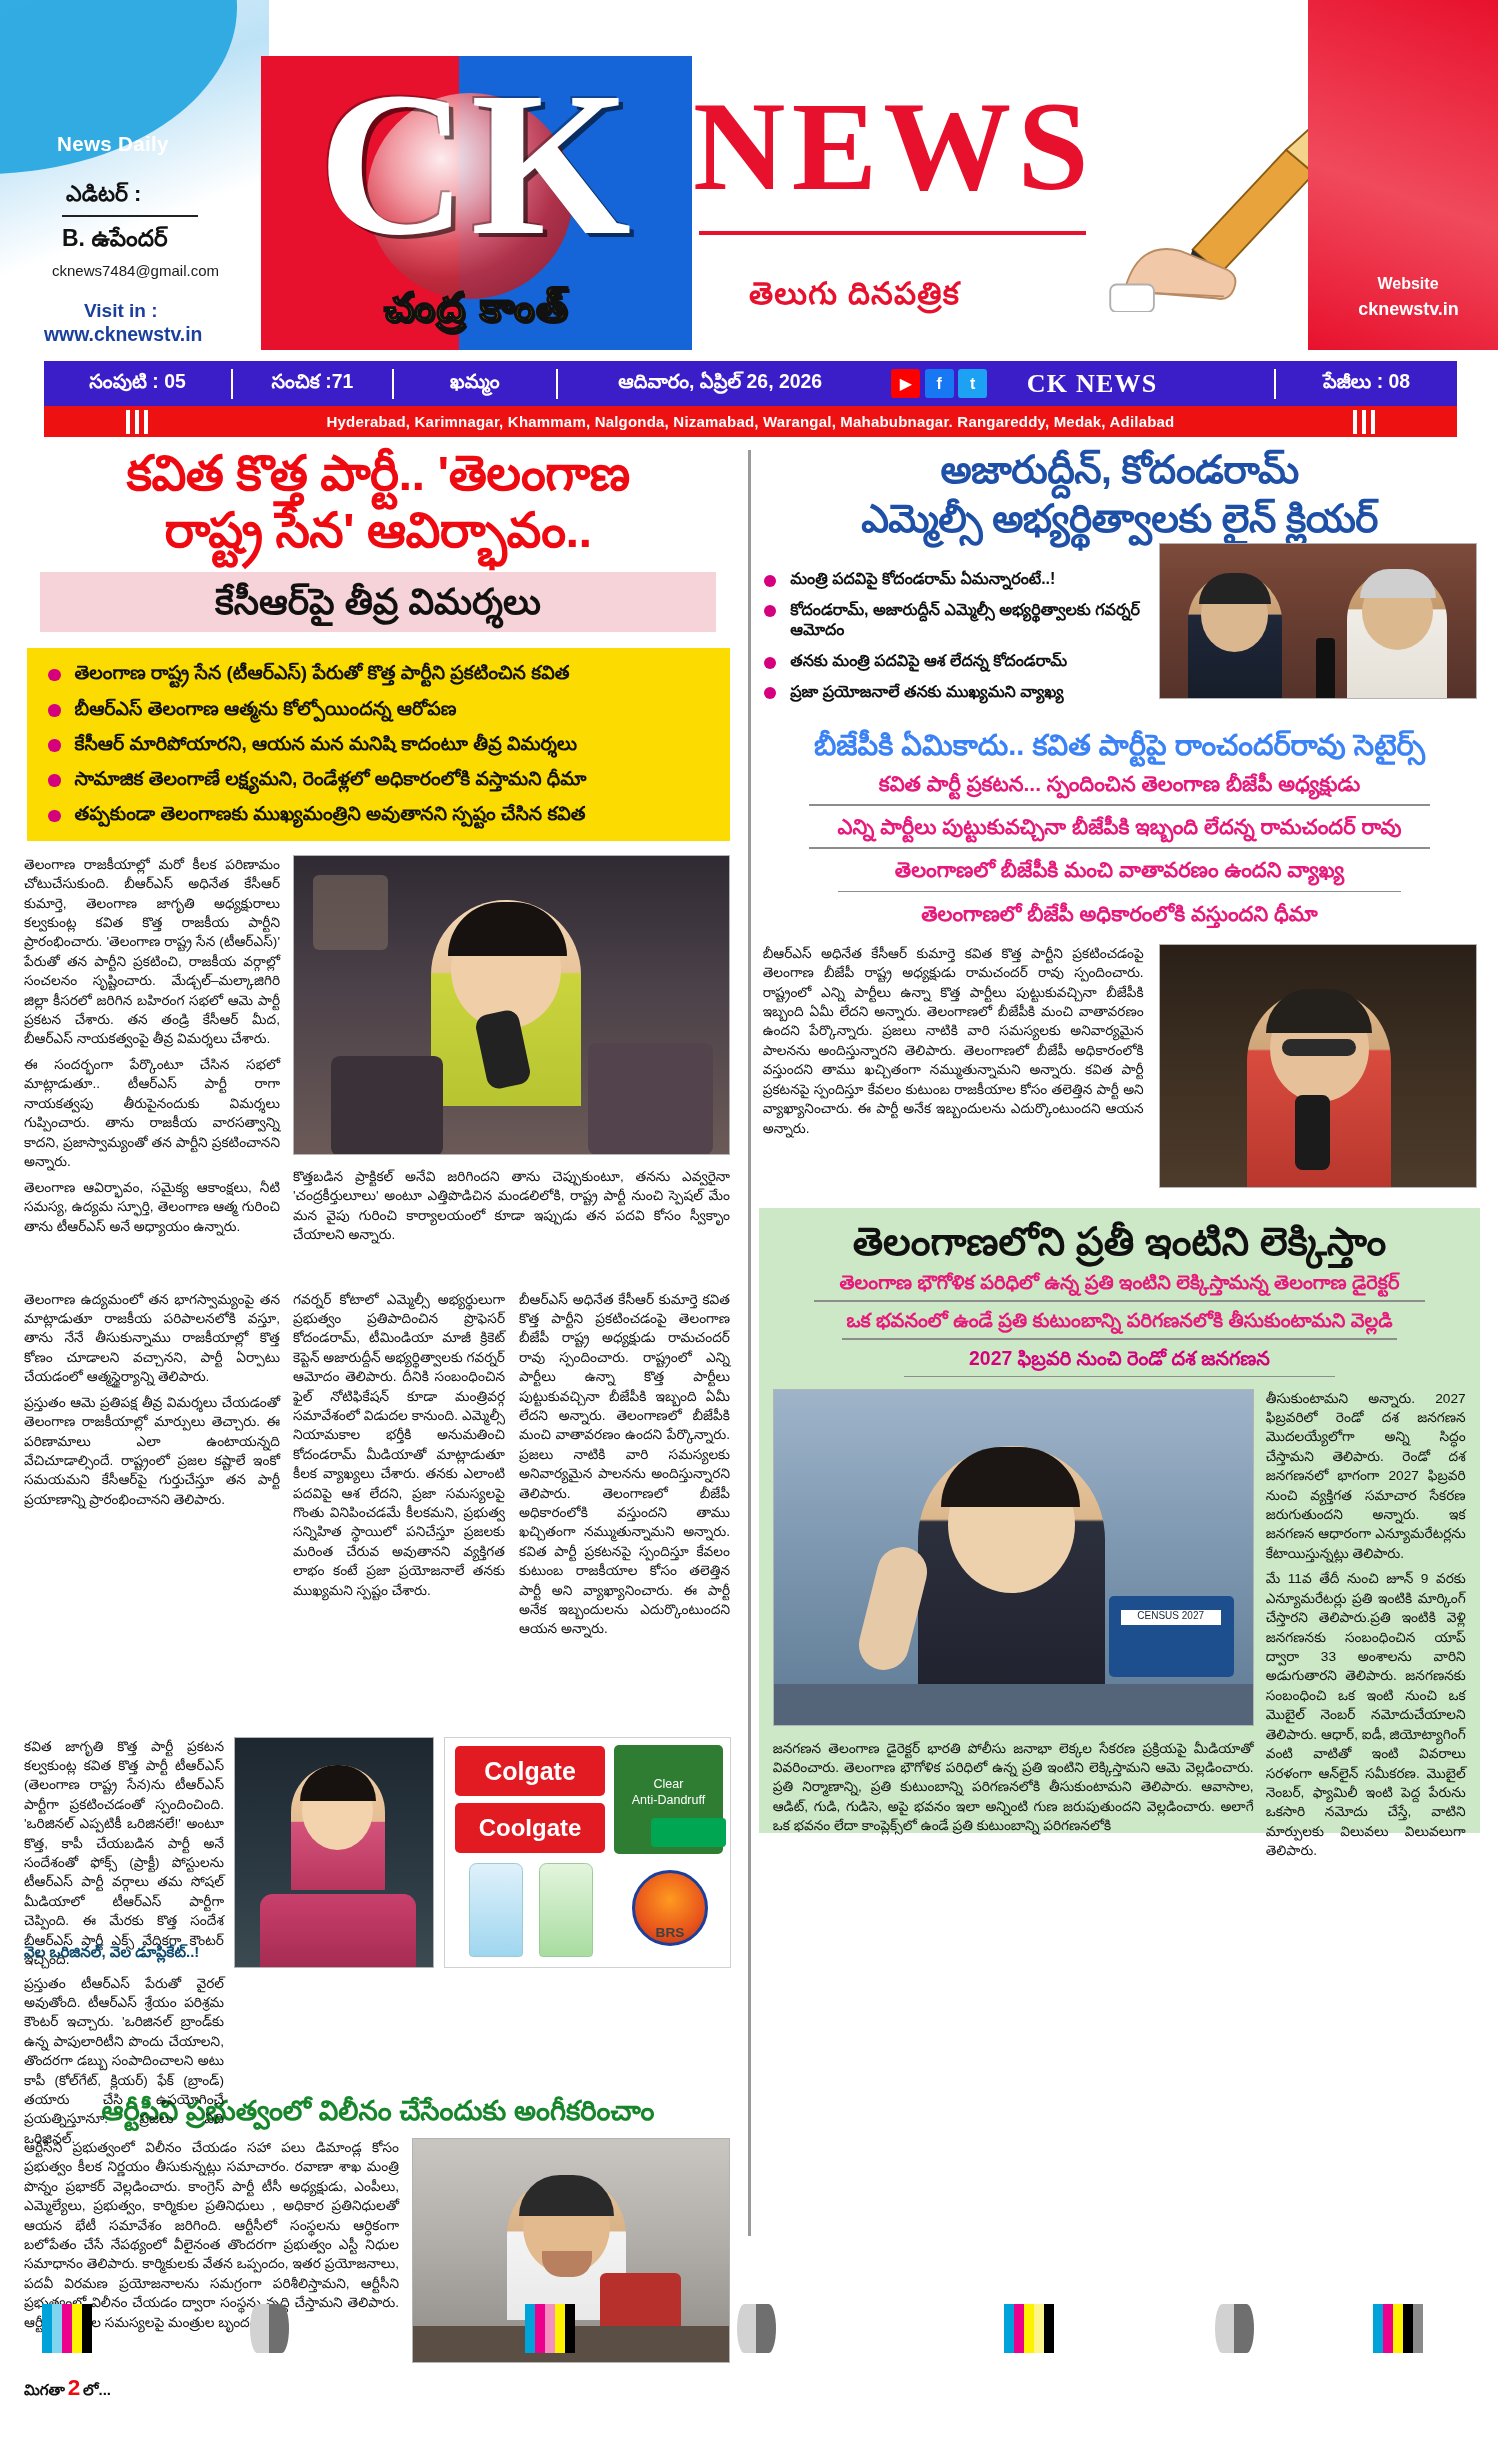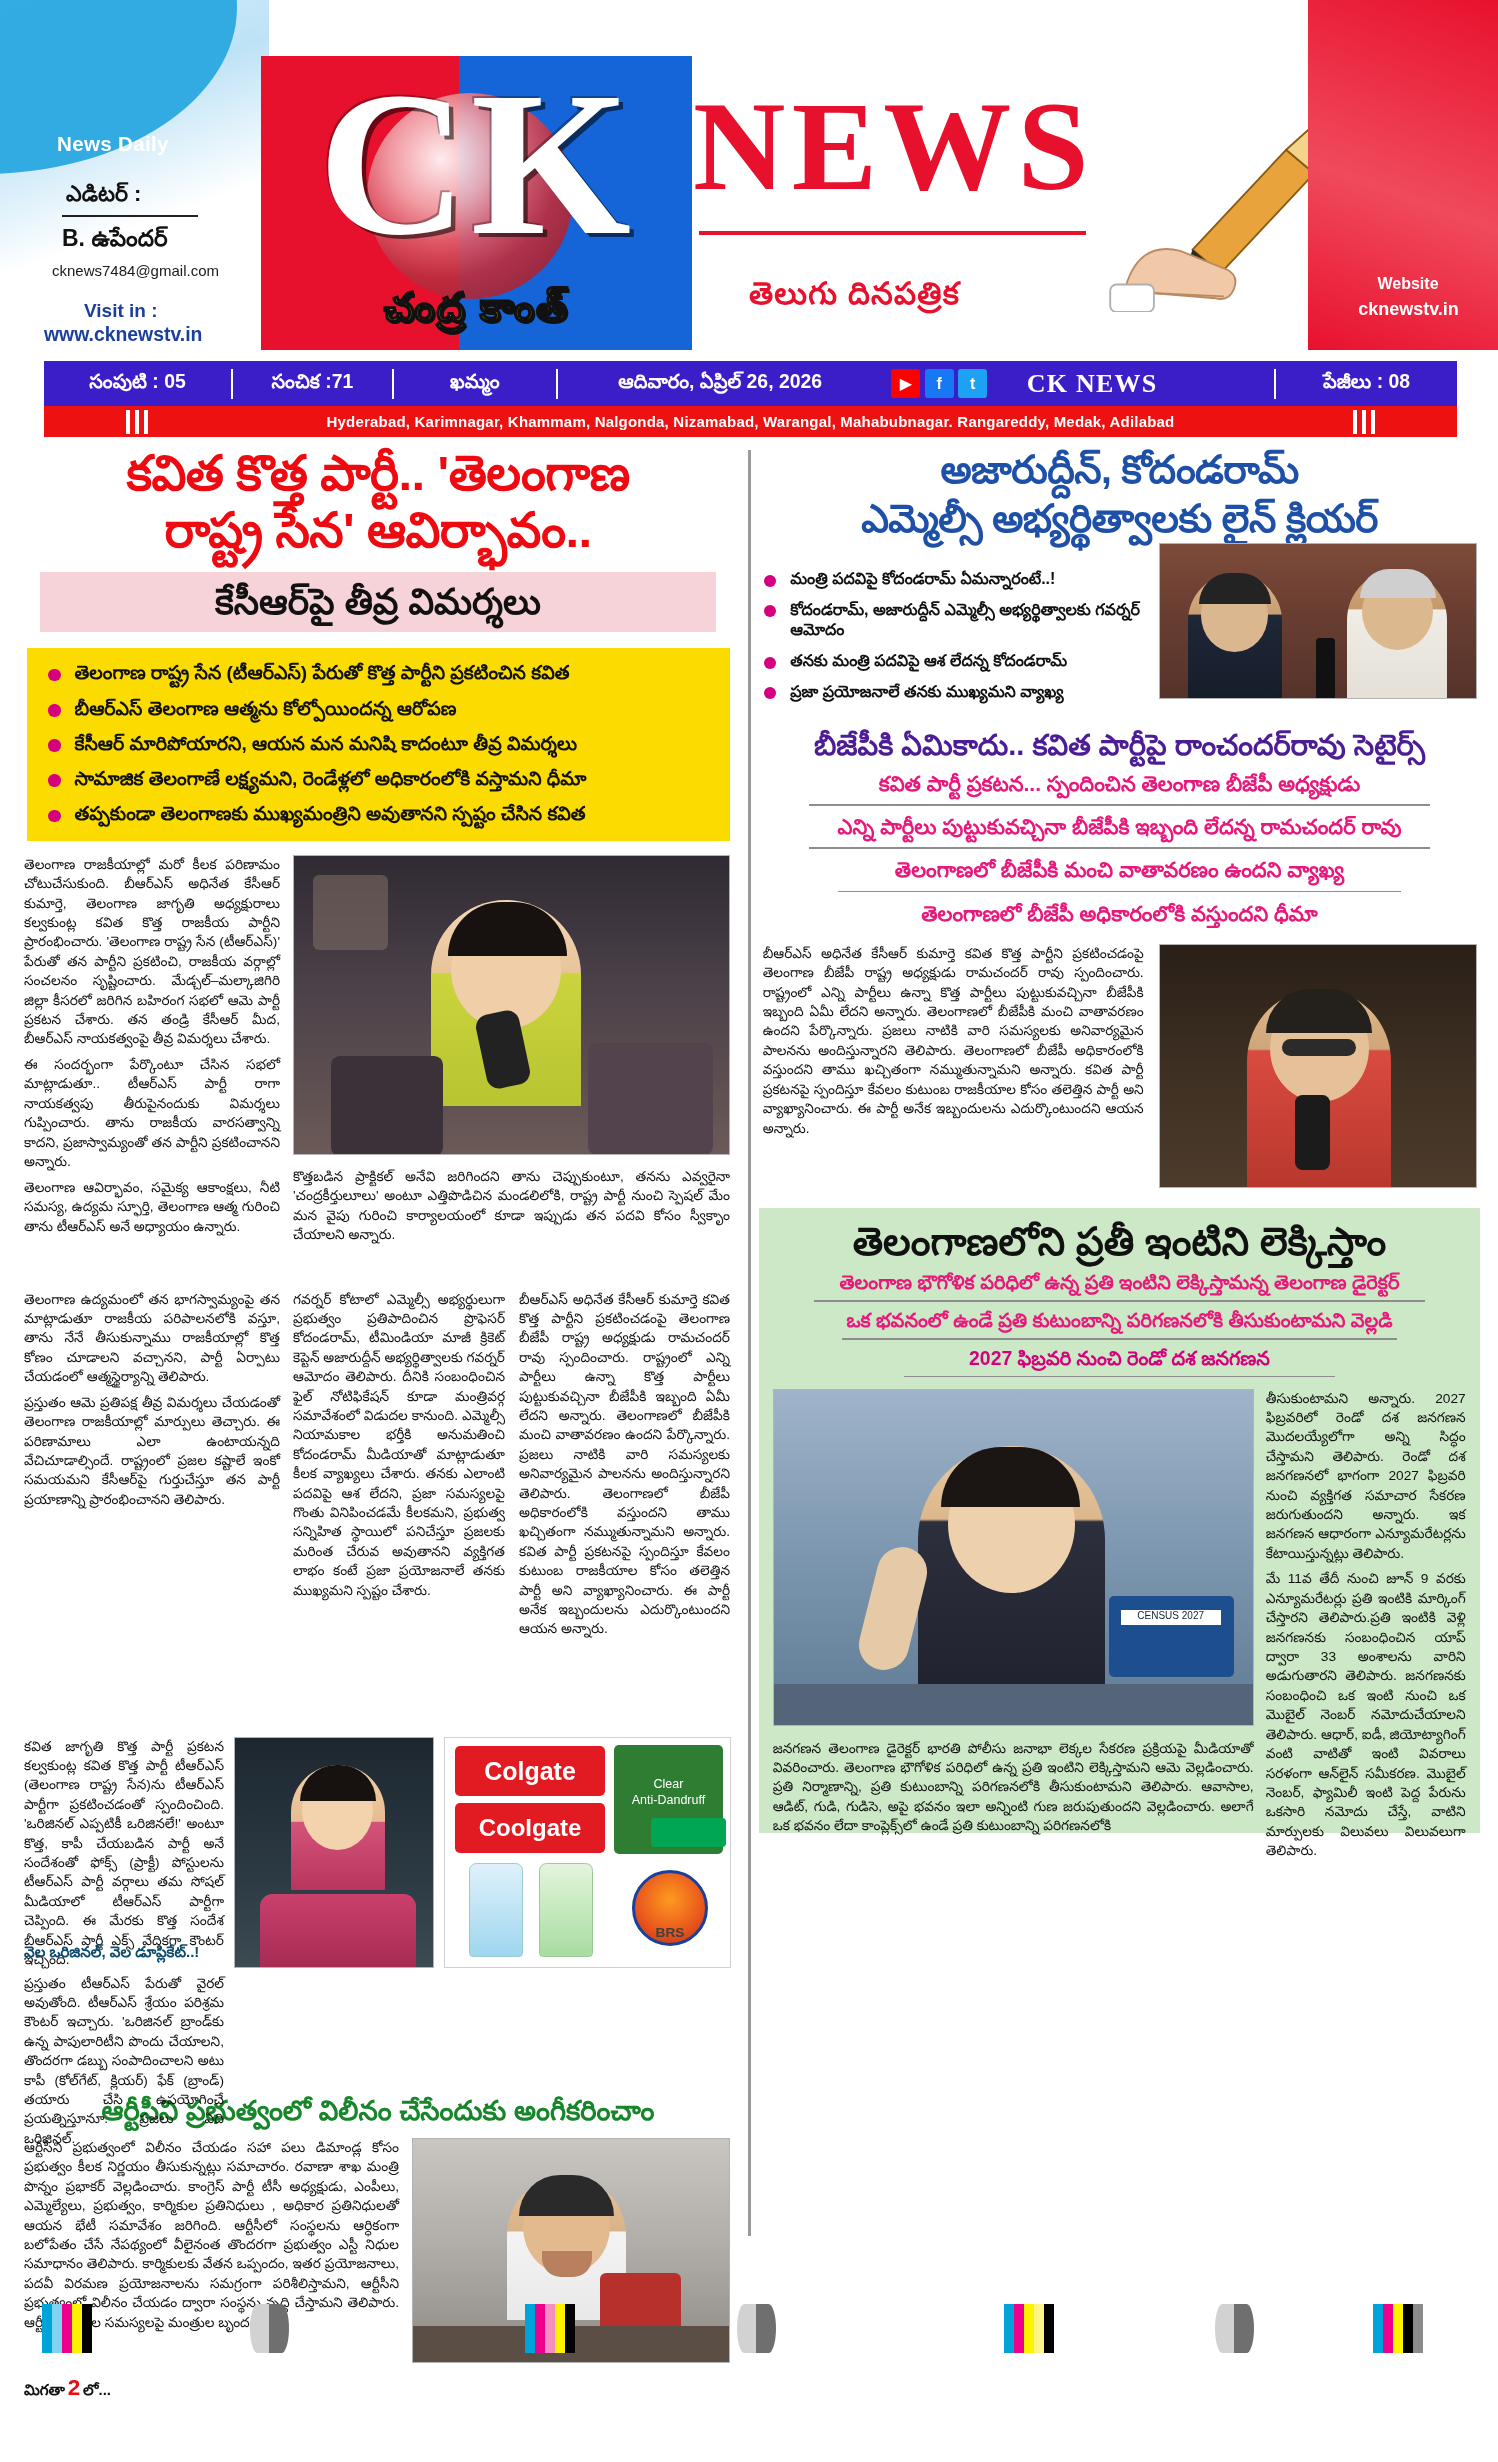--- a/index.html
+++ b/index.html
@@ -163,21 +163,21 @@
     list-style:none; position:relative; padding-left:27.5px; margin-bottom:10px;
     font-size:16px; line-height:20.6px; color:#111; font-weight:bold;
   }
   .r-bullets li:before{
     content:""; position:absolute; left:1.2px; top:5.6px; width:12px; height:12px;
     background:#d4007e; border-radius:50%;
   }
 
   
   .bjp-hl{
-    font-size:29px; line-height:35px; font-weight:bold; color:#4c1d95; text-align:center;
+    font-size:29px; line-height:35px; font-weight:bold; color:#3b82f6; text-align:center;
   }
   .bjp-line{
     font-size:21px; line-height:29px; font-weight:bold; color:#e8197c; text-align:center;
     padding:6.2px 0;
   }
   .hr-thin{ height:1.9px; background:#8d8d8d; margin:0 auto; }
 
   
   .green-box{ background:#cde8c6; padding:11.2px 13.7px 13.7px 13.7px; }
   .green-hl{

